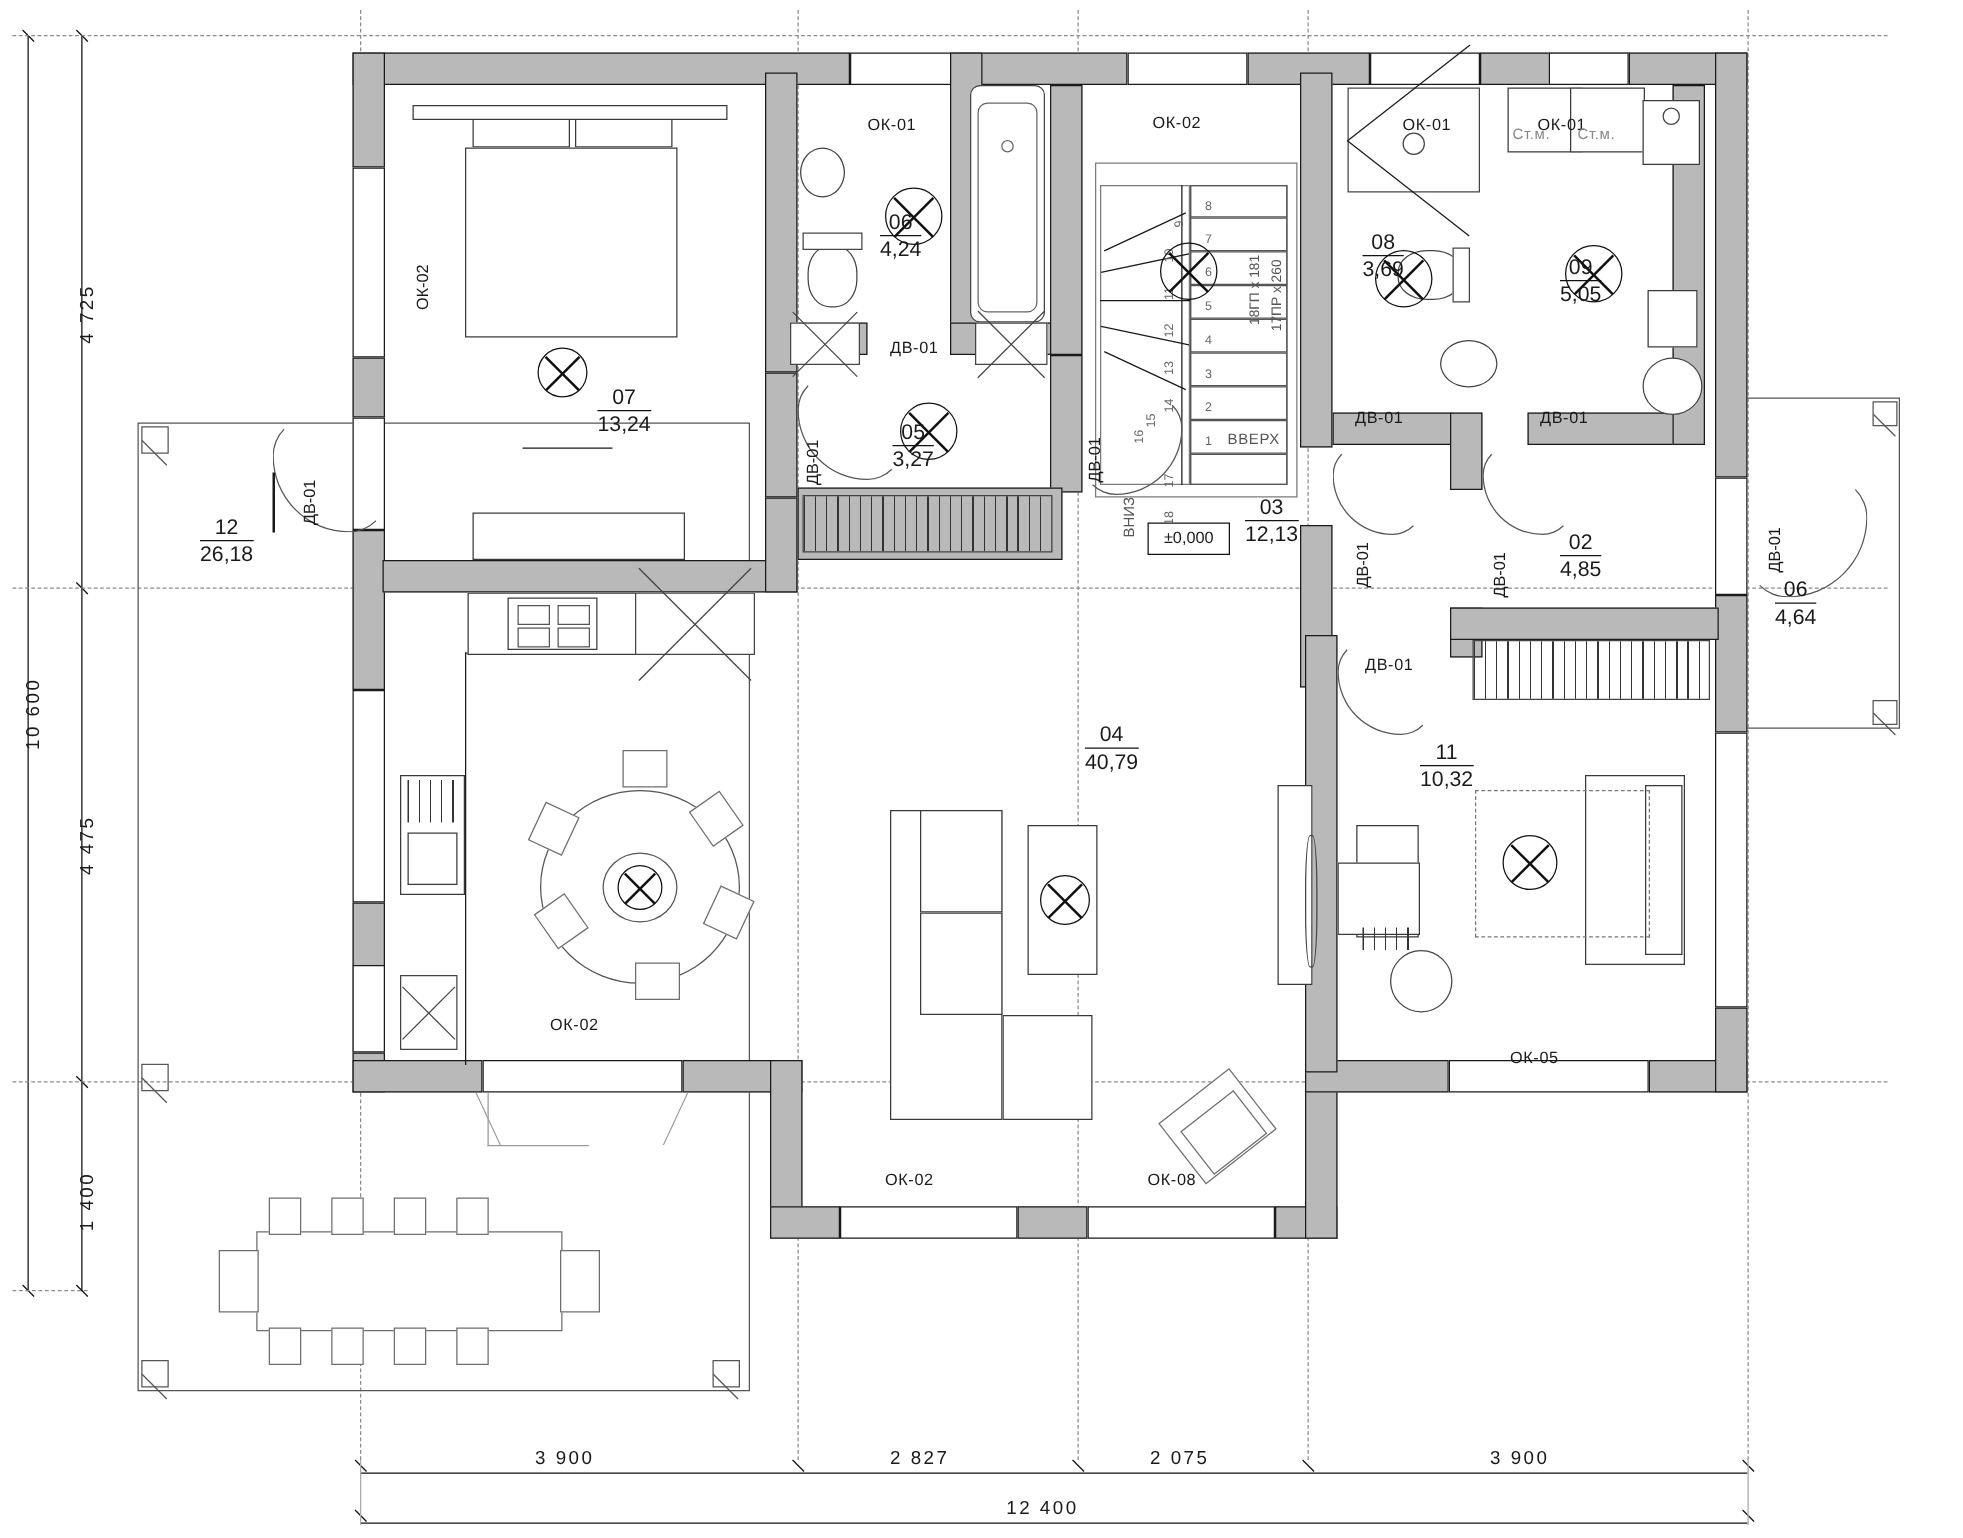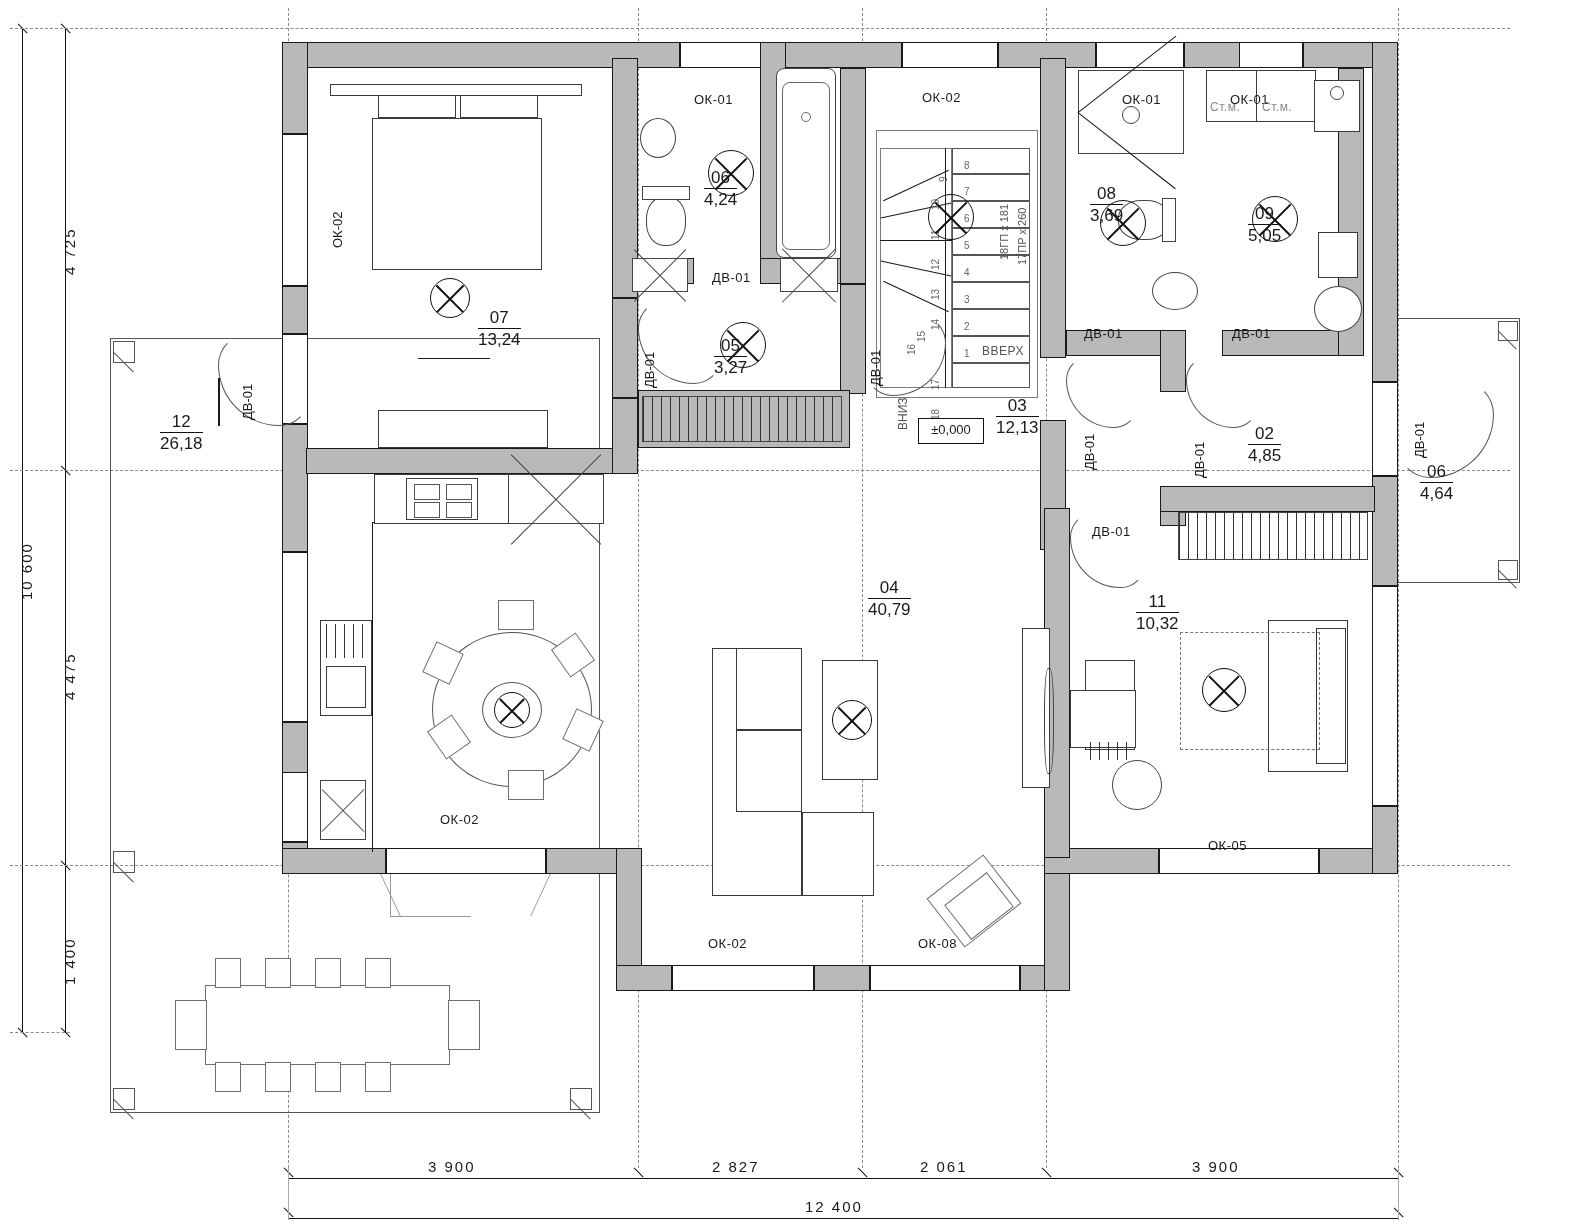--- a/index.html
+++ b/index.html
@@ -70,21 +70,21 @@
 <div class="dash-v" style="left:1398px;top:8px;height:1160px;"></div>
 
 <div class="dimline" style="left:288px;top:1178px;width:1110px;"></div>
 <div class="tickmark" style="left:282px;top:1172px;"></div>
 <div class="tickmark" style="left:632px;top:1172px;"></div>
 <div class="tickmark" style="left:856px;top:1172px;"></div>
 <div class="tickmark" style="left:1040px;top:1172px;"></div>
 <div class="tickmark" style="left:1392px;top:1172px;"></div>
 <div class="dim" style="left:428px;top:1158px;">3 900</div>
 <div class="dim" style="left:712px;top:1158px;">2 827</div>
-<div class="dim" style="left:920px;top:1158px;">2 061</div>
+<div class="dim" style="left:920px;top:1158px;">2 075</div>
 <div class="dim" style="left:1192px;top:1158px;">3 900</div>
 
 <div class="dimline" style="left:288px;top:1218px;width:1110px;"></div>
 <div class="tickmark" style="left:282px;top:1212px;"></div>
 <div class="tickmark" style="left:1392px;top:1212px;"></div>
 <div class="dim" style="left:805px;top:1198px;">12 400</div>
 <div class="extline" style="left:288px;top:1168px;height:52px;"></div>
 <div class="extline" style="left:1398px;top:1168px;height:52px;"></div>
 
 <div class="outline" style="left:110px;top:338px;width:490px;height:775px;"></div>

